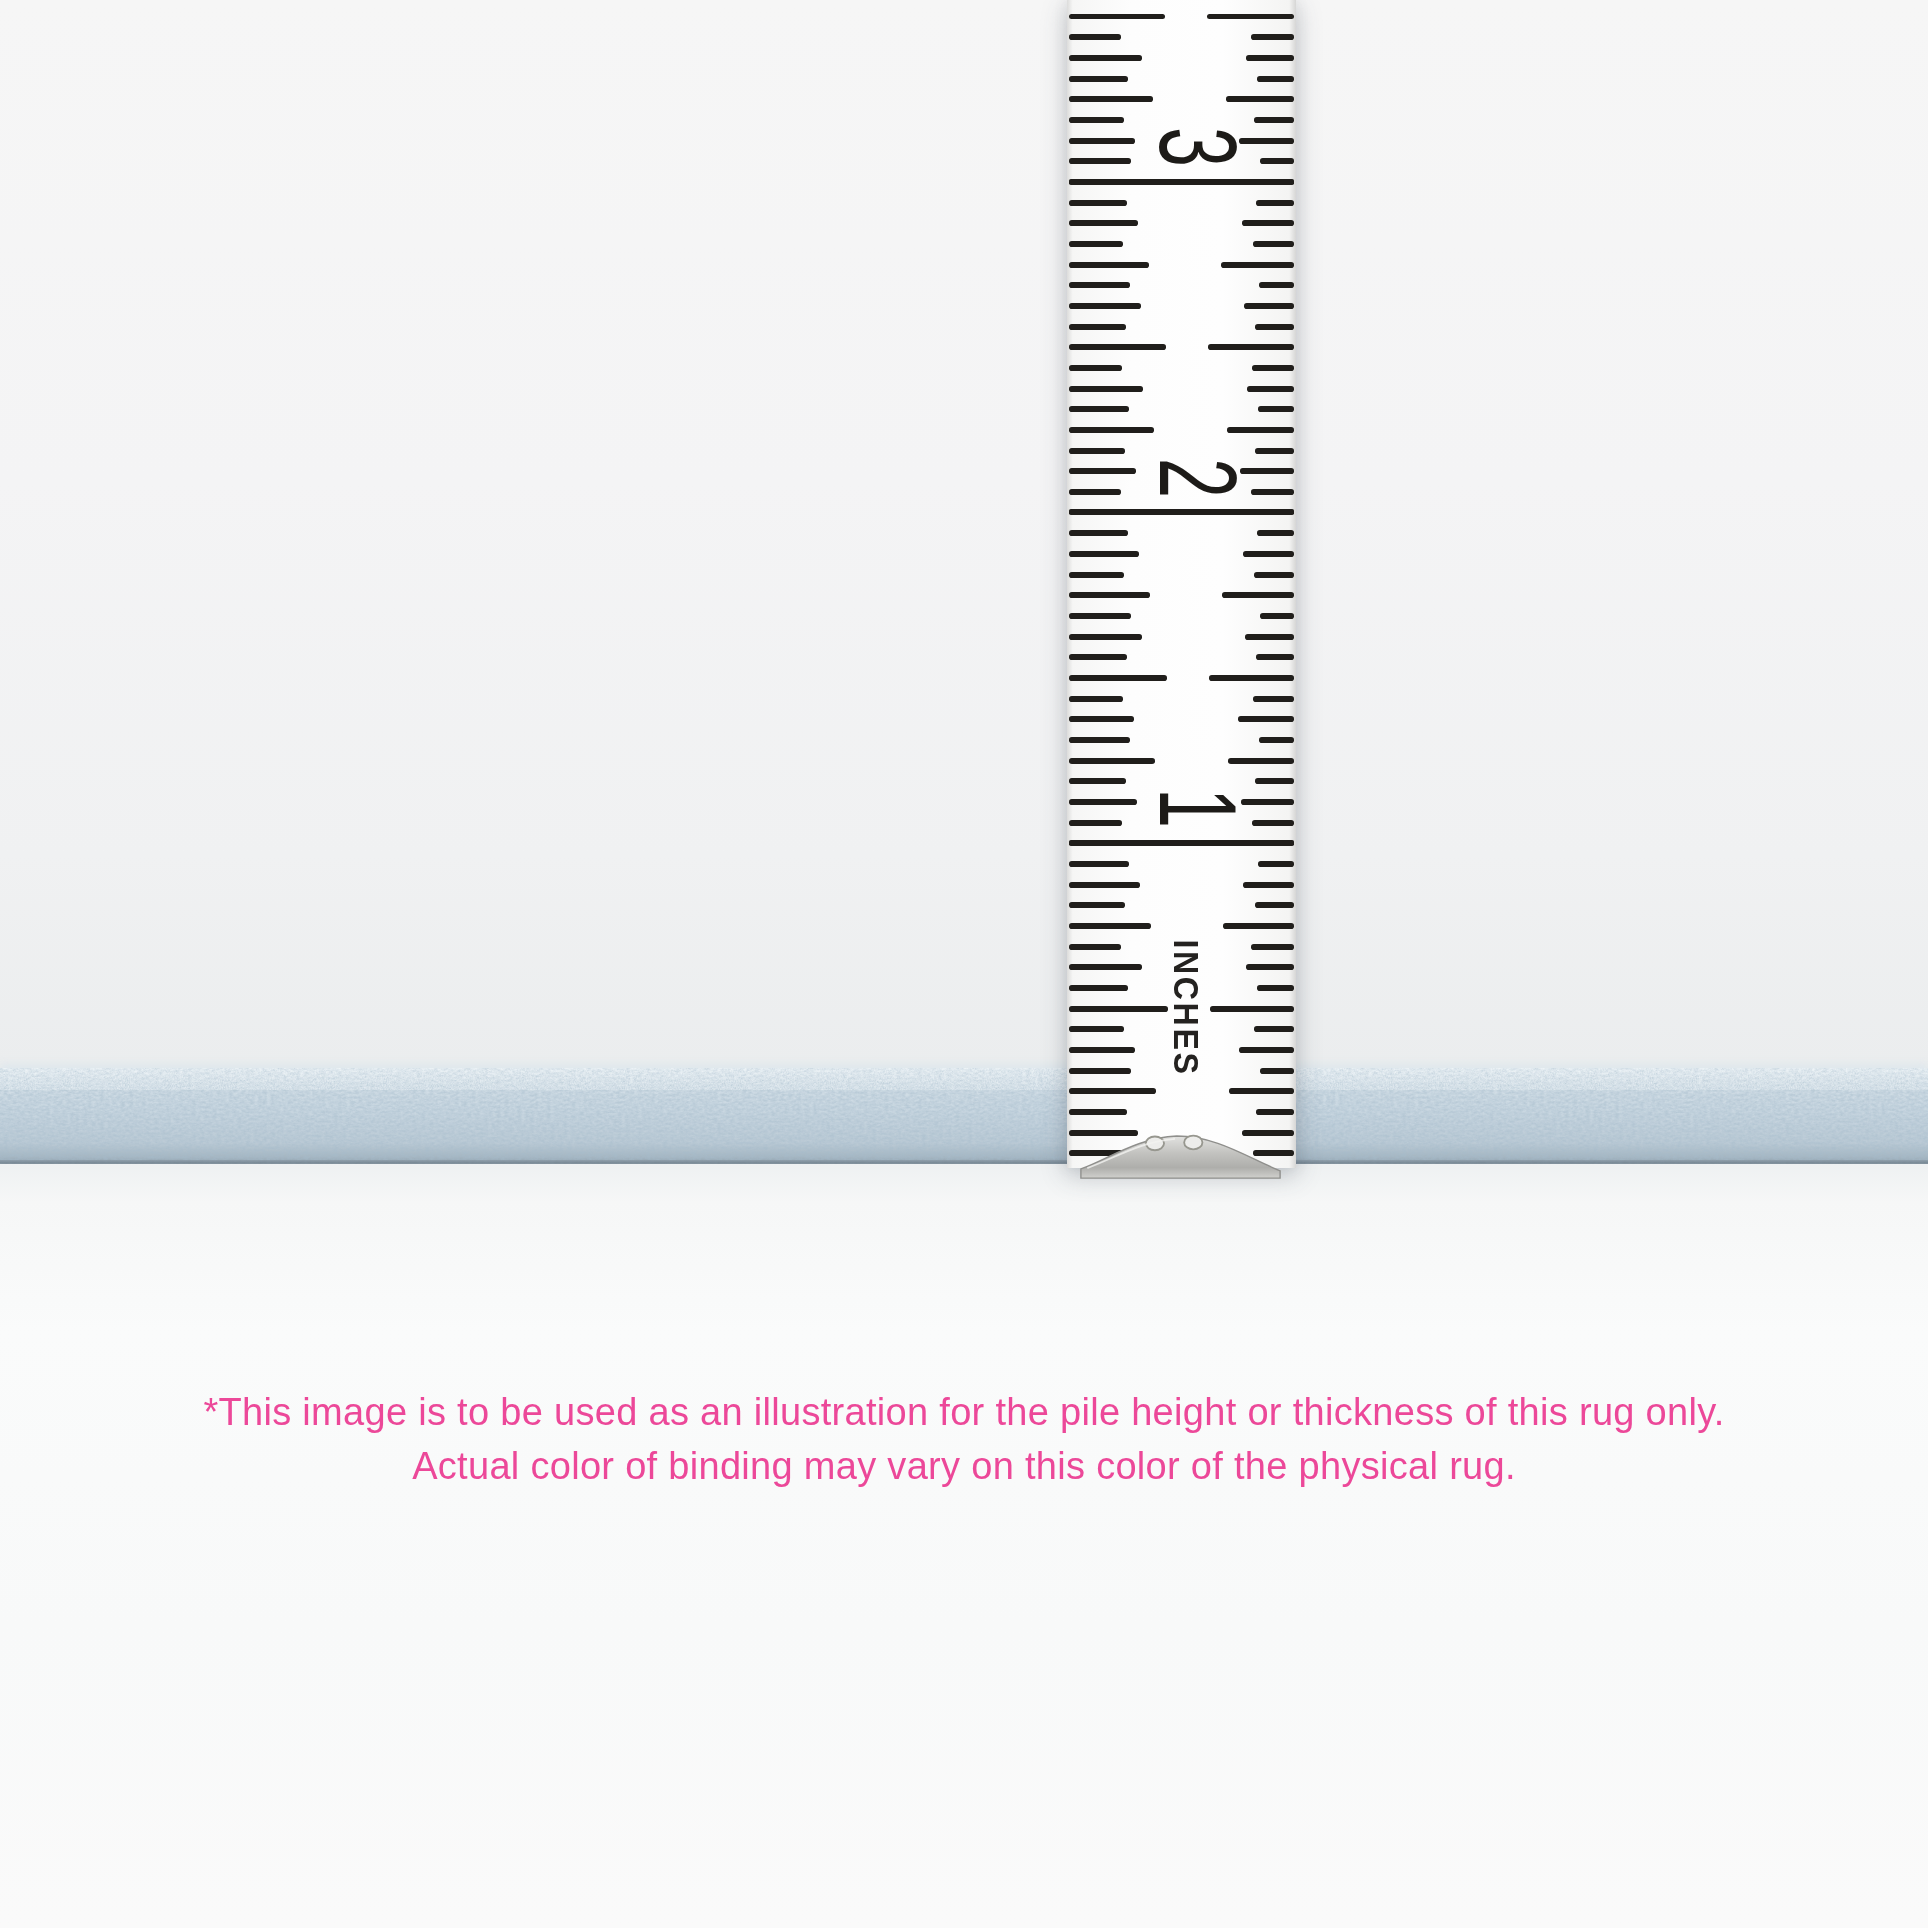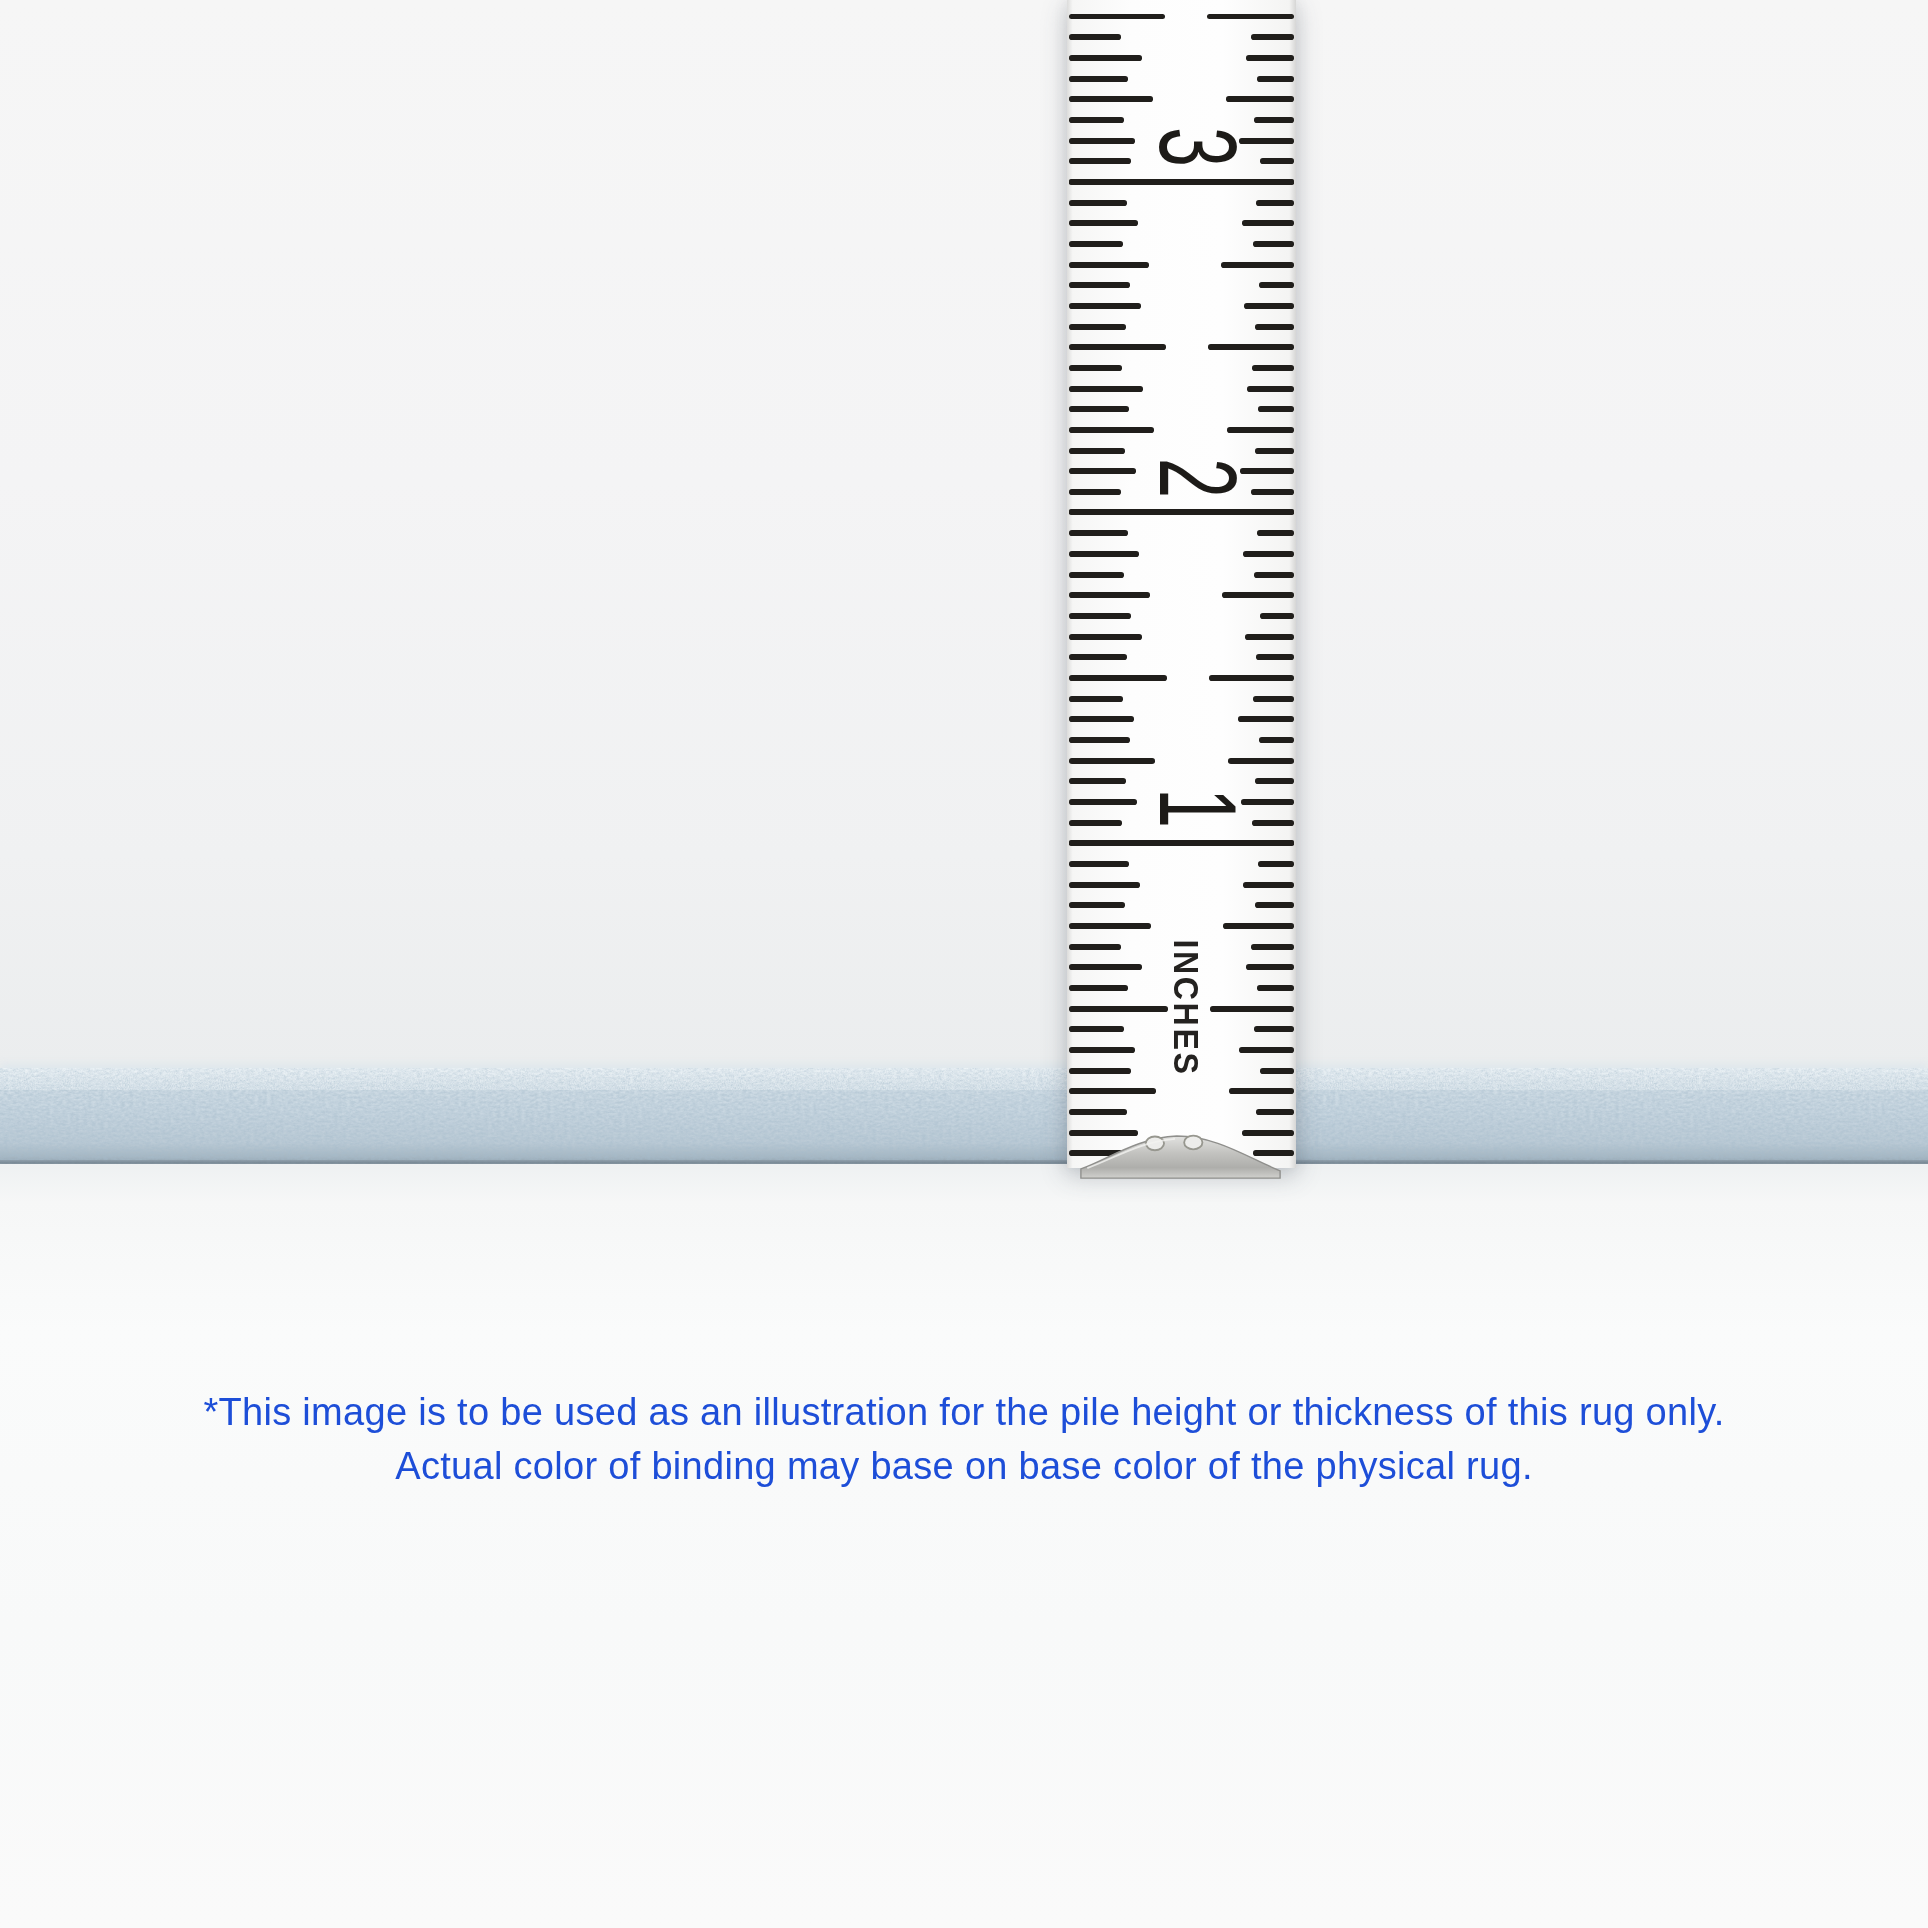--- a/index.html
+++ b/index.html
@@ -47,21 +47,21 @@
   .unit-label{
     position:absolute;left:52%;top:1008px;
     font-size:35px;font-weight:700;letter-spacing:2.8px;line-height:1;color:#242220;
     transform:translate(-50%,-50%) rotate(90deg) scale(0.92,1);
     white-space:nowrap;
   }
   .tip{position:absolute;left:7.3px;top:1126px;}
   
   .disclaimer{
     position:absolute;left:0;top:1385px;width:1928px;
-    text-align:center;color:#1d4ed8;
+    text-align:center;color:#ec4899;
     font-size:38px;line-height:54px;letter-spacing:0.3px;font-weight:400;
   }
 </style>
 </head>
 <body>
 
 <div class="scene">
 
   <div class="wall"></div>
 
@@ -225,17 +225,17 @@
       <ellipse cx="116" cy="52" rx="106" ry="5.5" fill="#5a646c" opacity="0.18"></ellipse>
       <path d="M7,57 L7,47 C36,37 68,13 112,11 C156,11 190,35 225,49 L225,57 Z" fill="url(#tipgrad)" stroke="#8f8f8c" stroke-width="1.5"></path>
       <ellipse cx="88" cy="19" rx="10" ry="7.5" fill="#ededeb" stroke="#97978f" stroke-width="2"></ellipse>
       <ellipse cx="130" cy="18" rx="10" ry="7.5" fill="#ededeb" stroke="#97978f" stroke-width="2"></ellipse>
       <path d="M14,46 C44,35 72,17 110,14" fill="none" stroke="#f2f2f0" stroke-width="2" opacity="0.8"></path>
     </svg>
   </div>
 
   <div class="disclaimer">
     <div>*This image is to be used as an illustration for the pile height or thickness of this rug only.</div>
-    <div>Actual color of binding may base on base color of the physical rug.</div>
+    <div>Actual color of binding may vary on this color of the physical rug.</div>
   </div>
 
 </div>
 
 
 </body></html>

